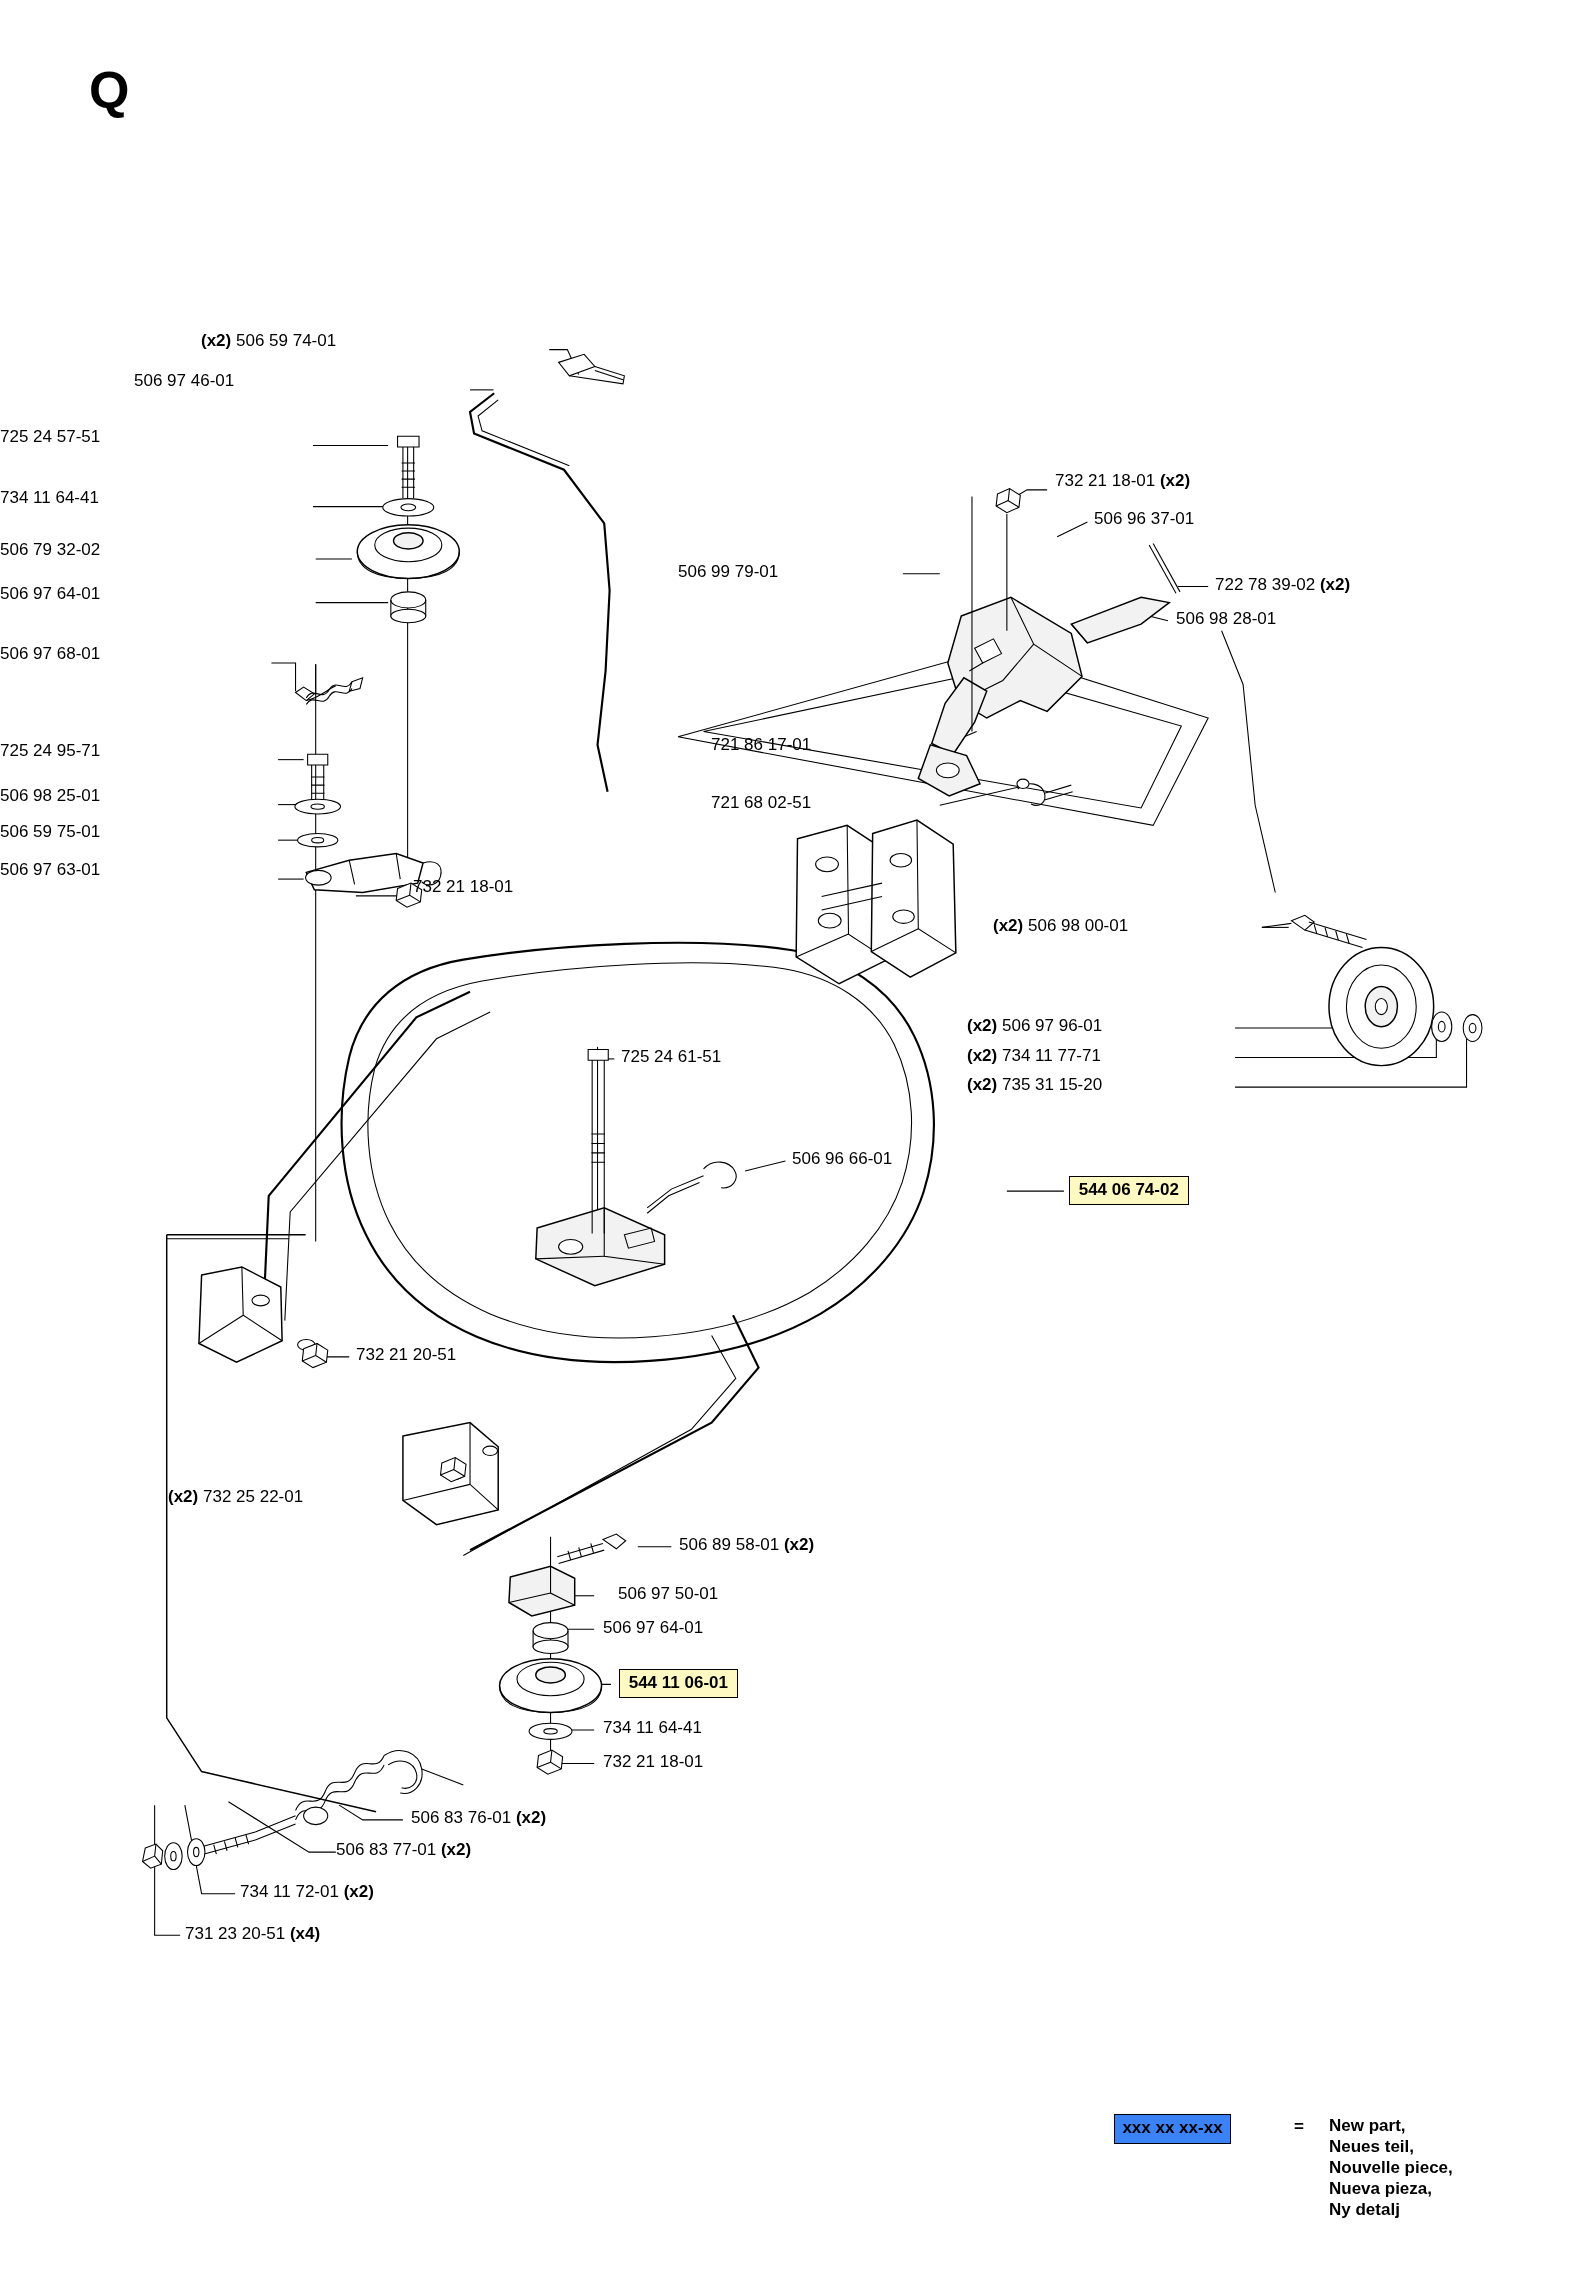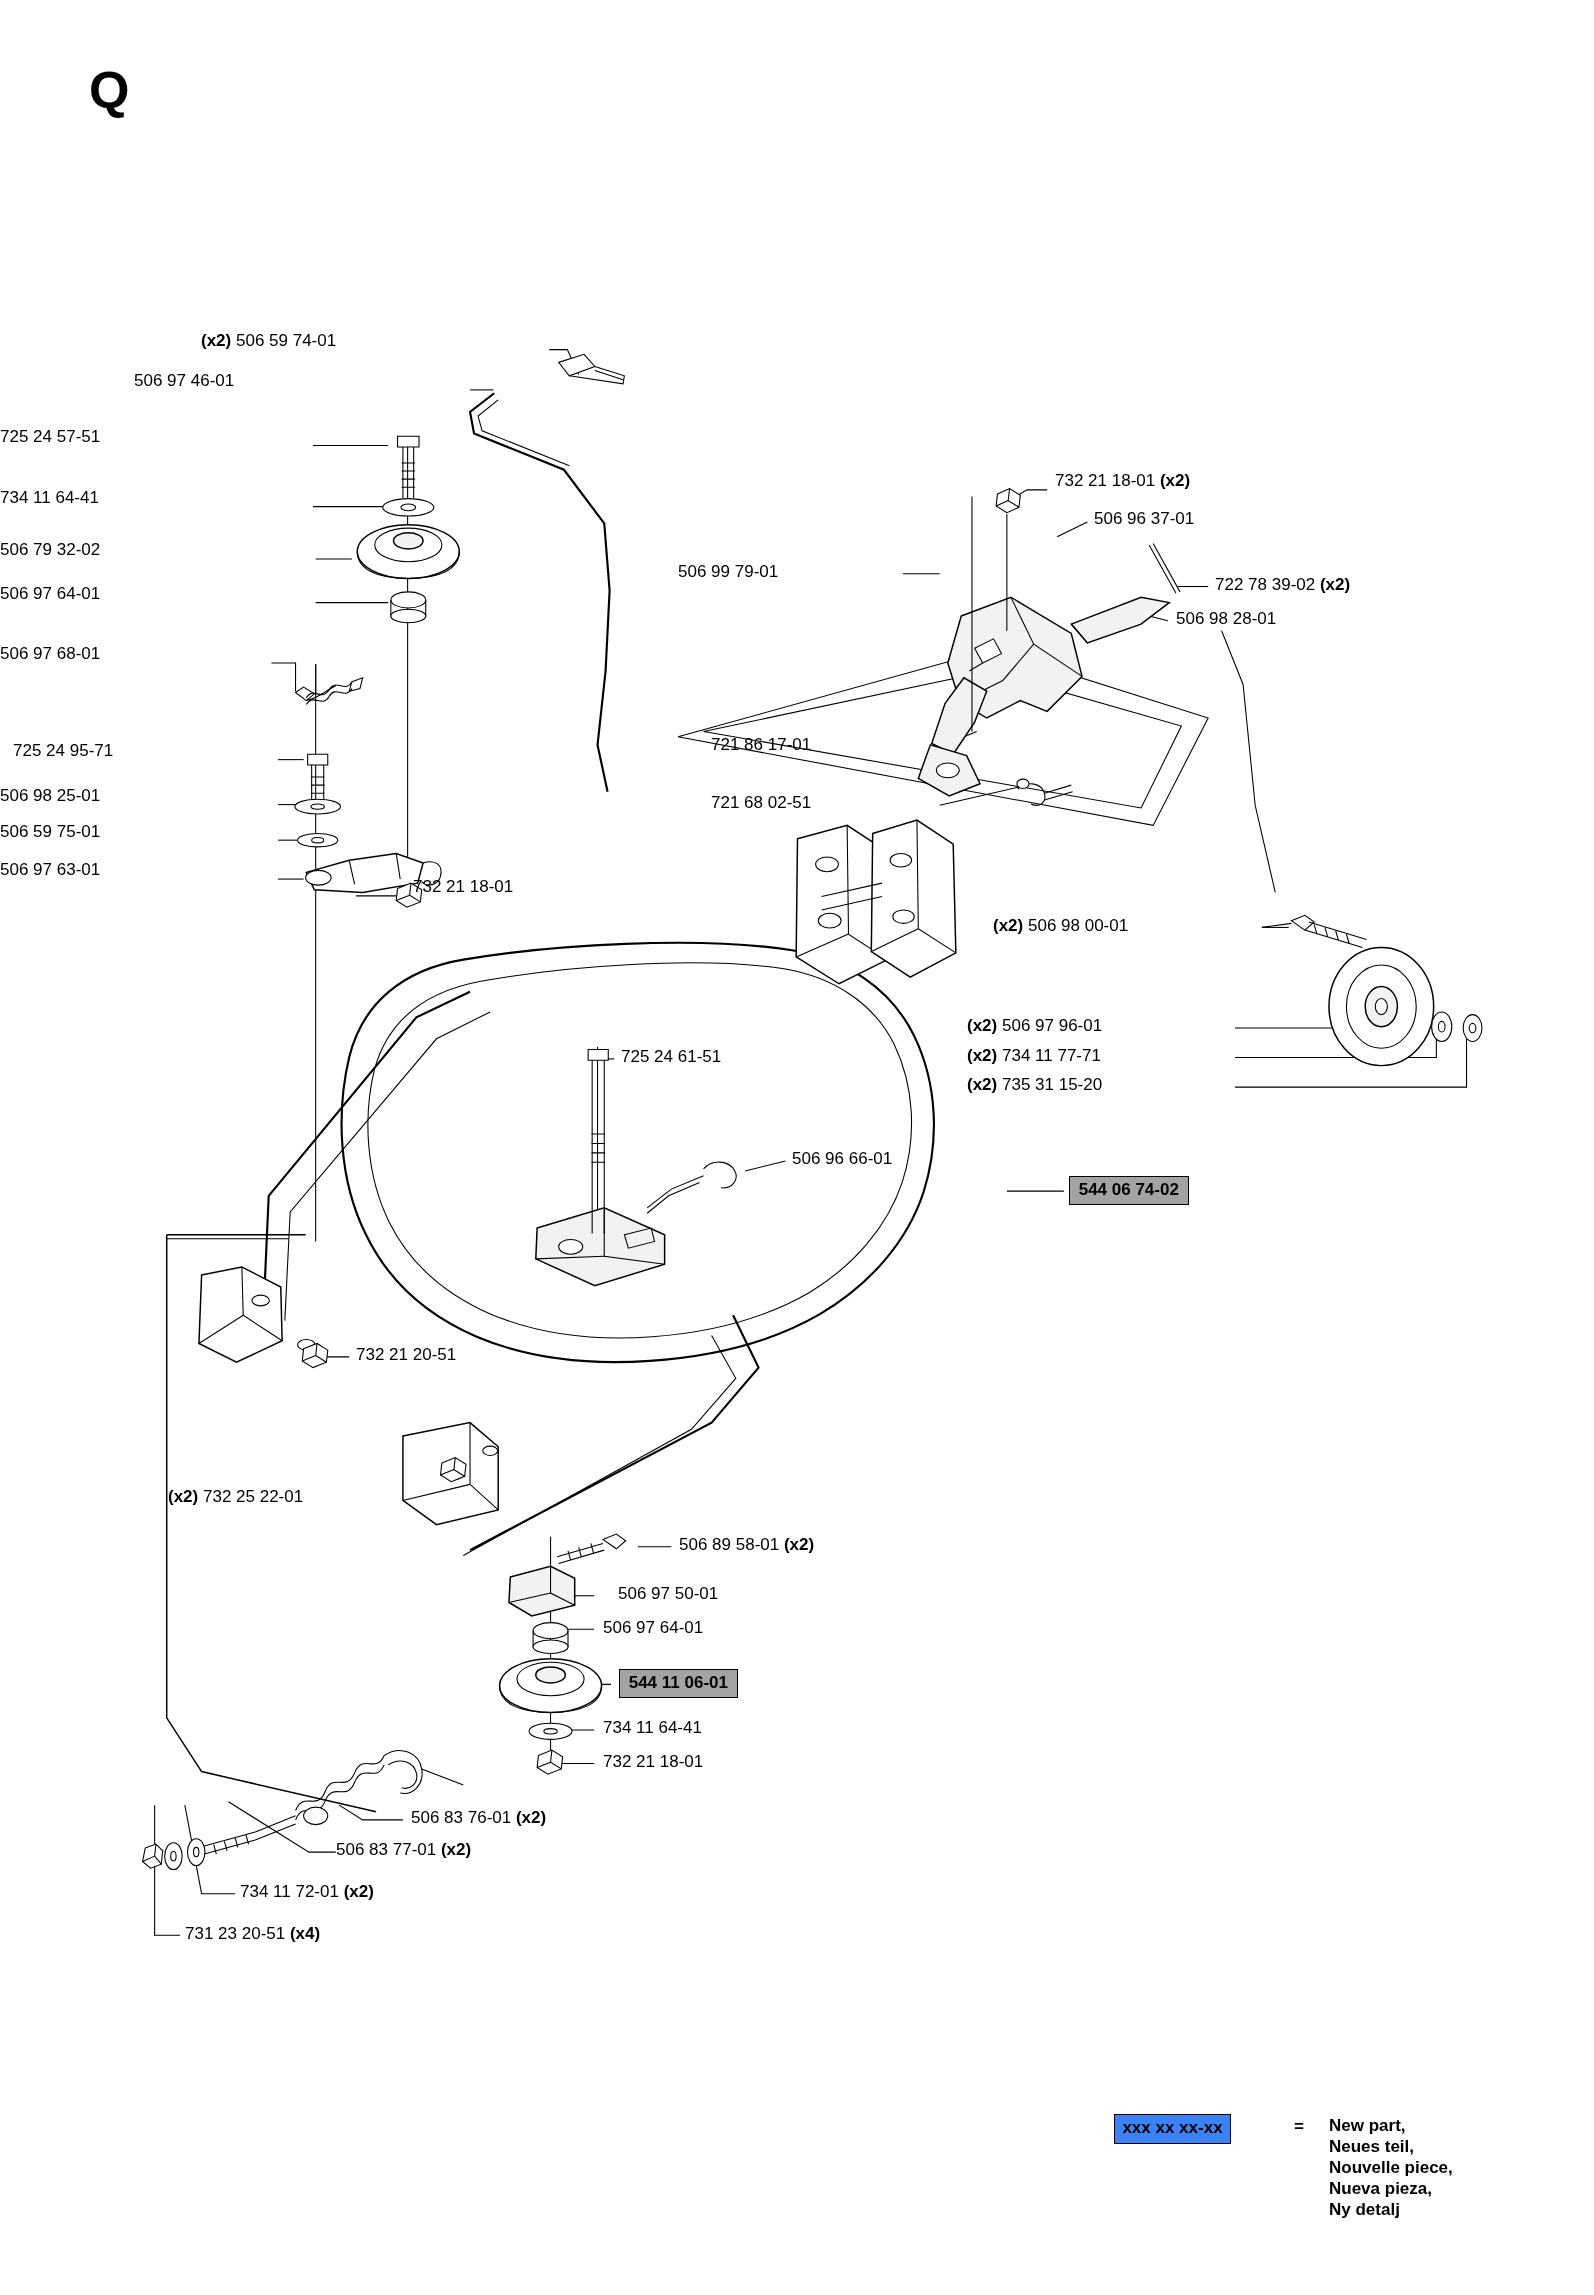--- a/index.html
+++ b/index.html
@@ -61,21 +61,21 @@
   .lbl b { font-weight: bold; }
   
   .boxed {
     position: absolute;
     border: 1.7px solid #000;
     padding: 3.4px 8.7px 4.7px 8.7px;
     font-size: 17px;
     font-weight: bold;
     line-height: 19px;
     white-space: nowrap;
-    background: #a3a3a3;
+    background: #fef9c3;
   }
   
   #legend {
     position: absolute;
     left: 1114px;
     top: 2114px;
     width: 403px;
   }
   #legend .lgbox {
     position: absolute;
@@ -454,21 +454,21 @@
   </div>
   <div class="lbl r" style="left:0px; top:540px; width:311px;">
     <span>506 79 32-02</span>
   </div>
   <div class="lbl r" style="left:0px; top:584px; width:311px;">
     <span>506 97 64-01</span>
   </div>
   <div class="lbl r" style="left:0px; top:644px; width:267px;">
     <span>506 97 68-01</span>
   </div>
-  <div class="lbl r" style="left:0px; top:741px; width:274px;margin-left:13px;">
+  <div class="lbl r" style="left:0px; top:741px; width:274px;">
     <span>725 24 95-71</span>
   </div>
   <div class="lbl r" style="left:0px; top:786px; width:274px;">
     <span>506 98 25-01</span>
   </div>
   <div class="lbl r" style="left:0px; top:822px; width:274px;">
     <span>506 59 75-01</span>
   </div>
   <div class="lbl r" style="left:0px; top:860px; width:274px;">
     <span>506 97 63-01</span>

